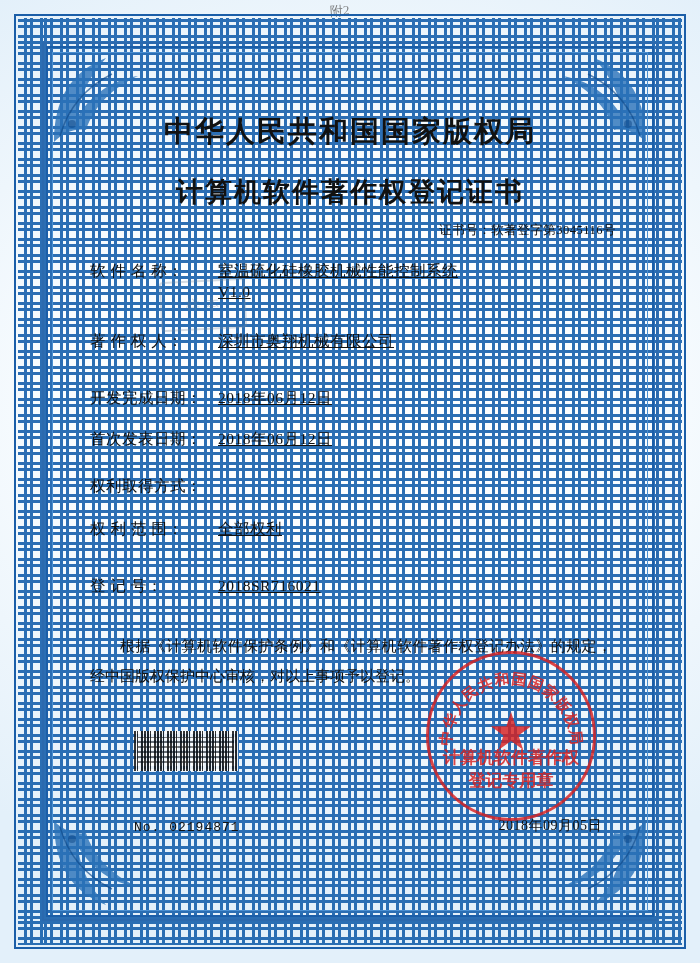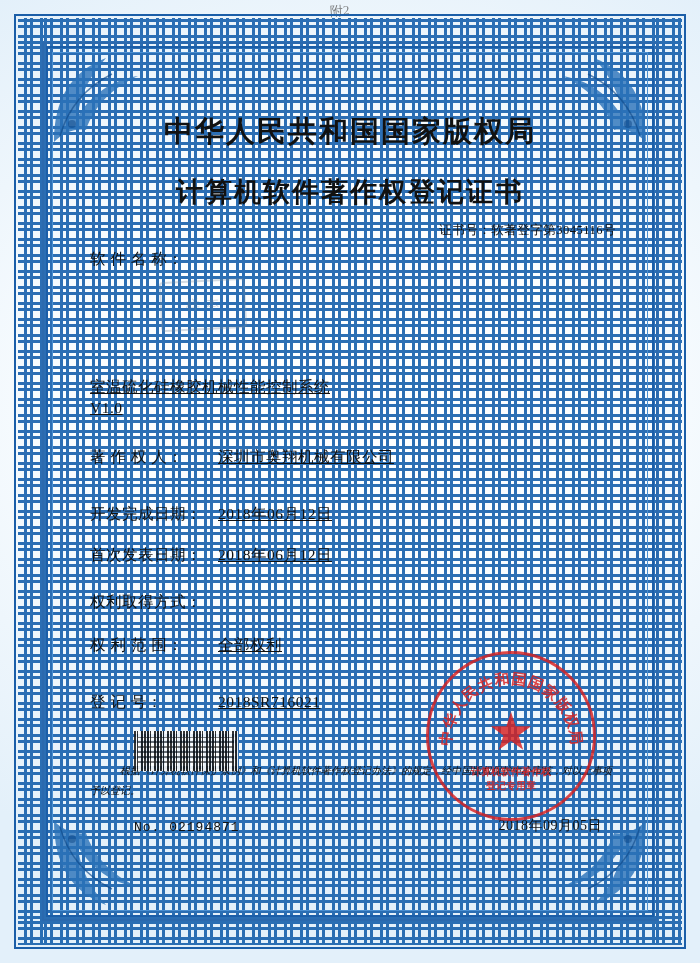--- a/index.html
+++ b/index.html
@@ -126,38 +126,37 @@
     white-space: pre;
   }
   .field-value {
     flex: 1;
     letter-spacing: 0.5px;
     line-height: 1.35;
     white-space: pre-line;
     text-decoration: underline;
   }
 
-  .row-name { margin-top: 10px; flex-direction: column; }
+  .row-name { margin-top: 22px; }
   .row-owner { margin-top: 28px; }
   .row-dev { margin-top: 36px; }
   .row-pub { margin-top: 20px; }
   .row-acq { margin-top: 26px; }
   .row-scope { margin-top: 22px; }
   .row-reg { margin-top: 36px; }
 
   .statement {
-    margin-top: 48px;
+    margin-top: 34px;
     padding-left: 28px;
     padding-right: 26px;
-    font-size: 10px;
+    font-size: 15px;
     line-height: 2.0;
     color: #111;
     text-align: justify;
     text-indent: 30px;
-    font-style: italic;
   }
 
   .bottom-area {
     position: absolute;
     left: 0; right: 0; bottom: 28px;
     height: 200px;
   }
 
   .barcode {
     position: absolute;
@@ -231,21 +230,21 @@
     font-weight: bold;
     letter-spacing: 1px;
     fill: #d82020;
     font-family: "DejaVu Serif", "Liberation Serif", serif;
   }
   .seal-lines {
     position: absolute;
     left: 0; right: 0;
     bottom: 26px;
     text-align: center;
-    font-size: 10px;
+    font-size: 17px;
     font-weight: bold;
     line-height: 1.35;
     color: #d82020;
     font-family: "DejaVu Serif", "Liberation Serif", serif;
     margin-top: 12px;
   }
 
   .watermark-top {
     position: absolute;
     left: 330px;

